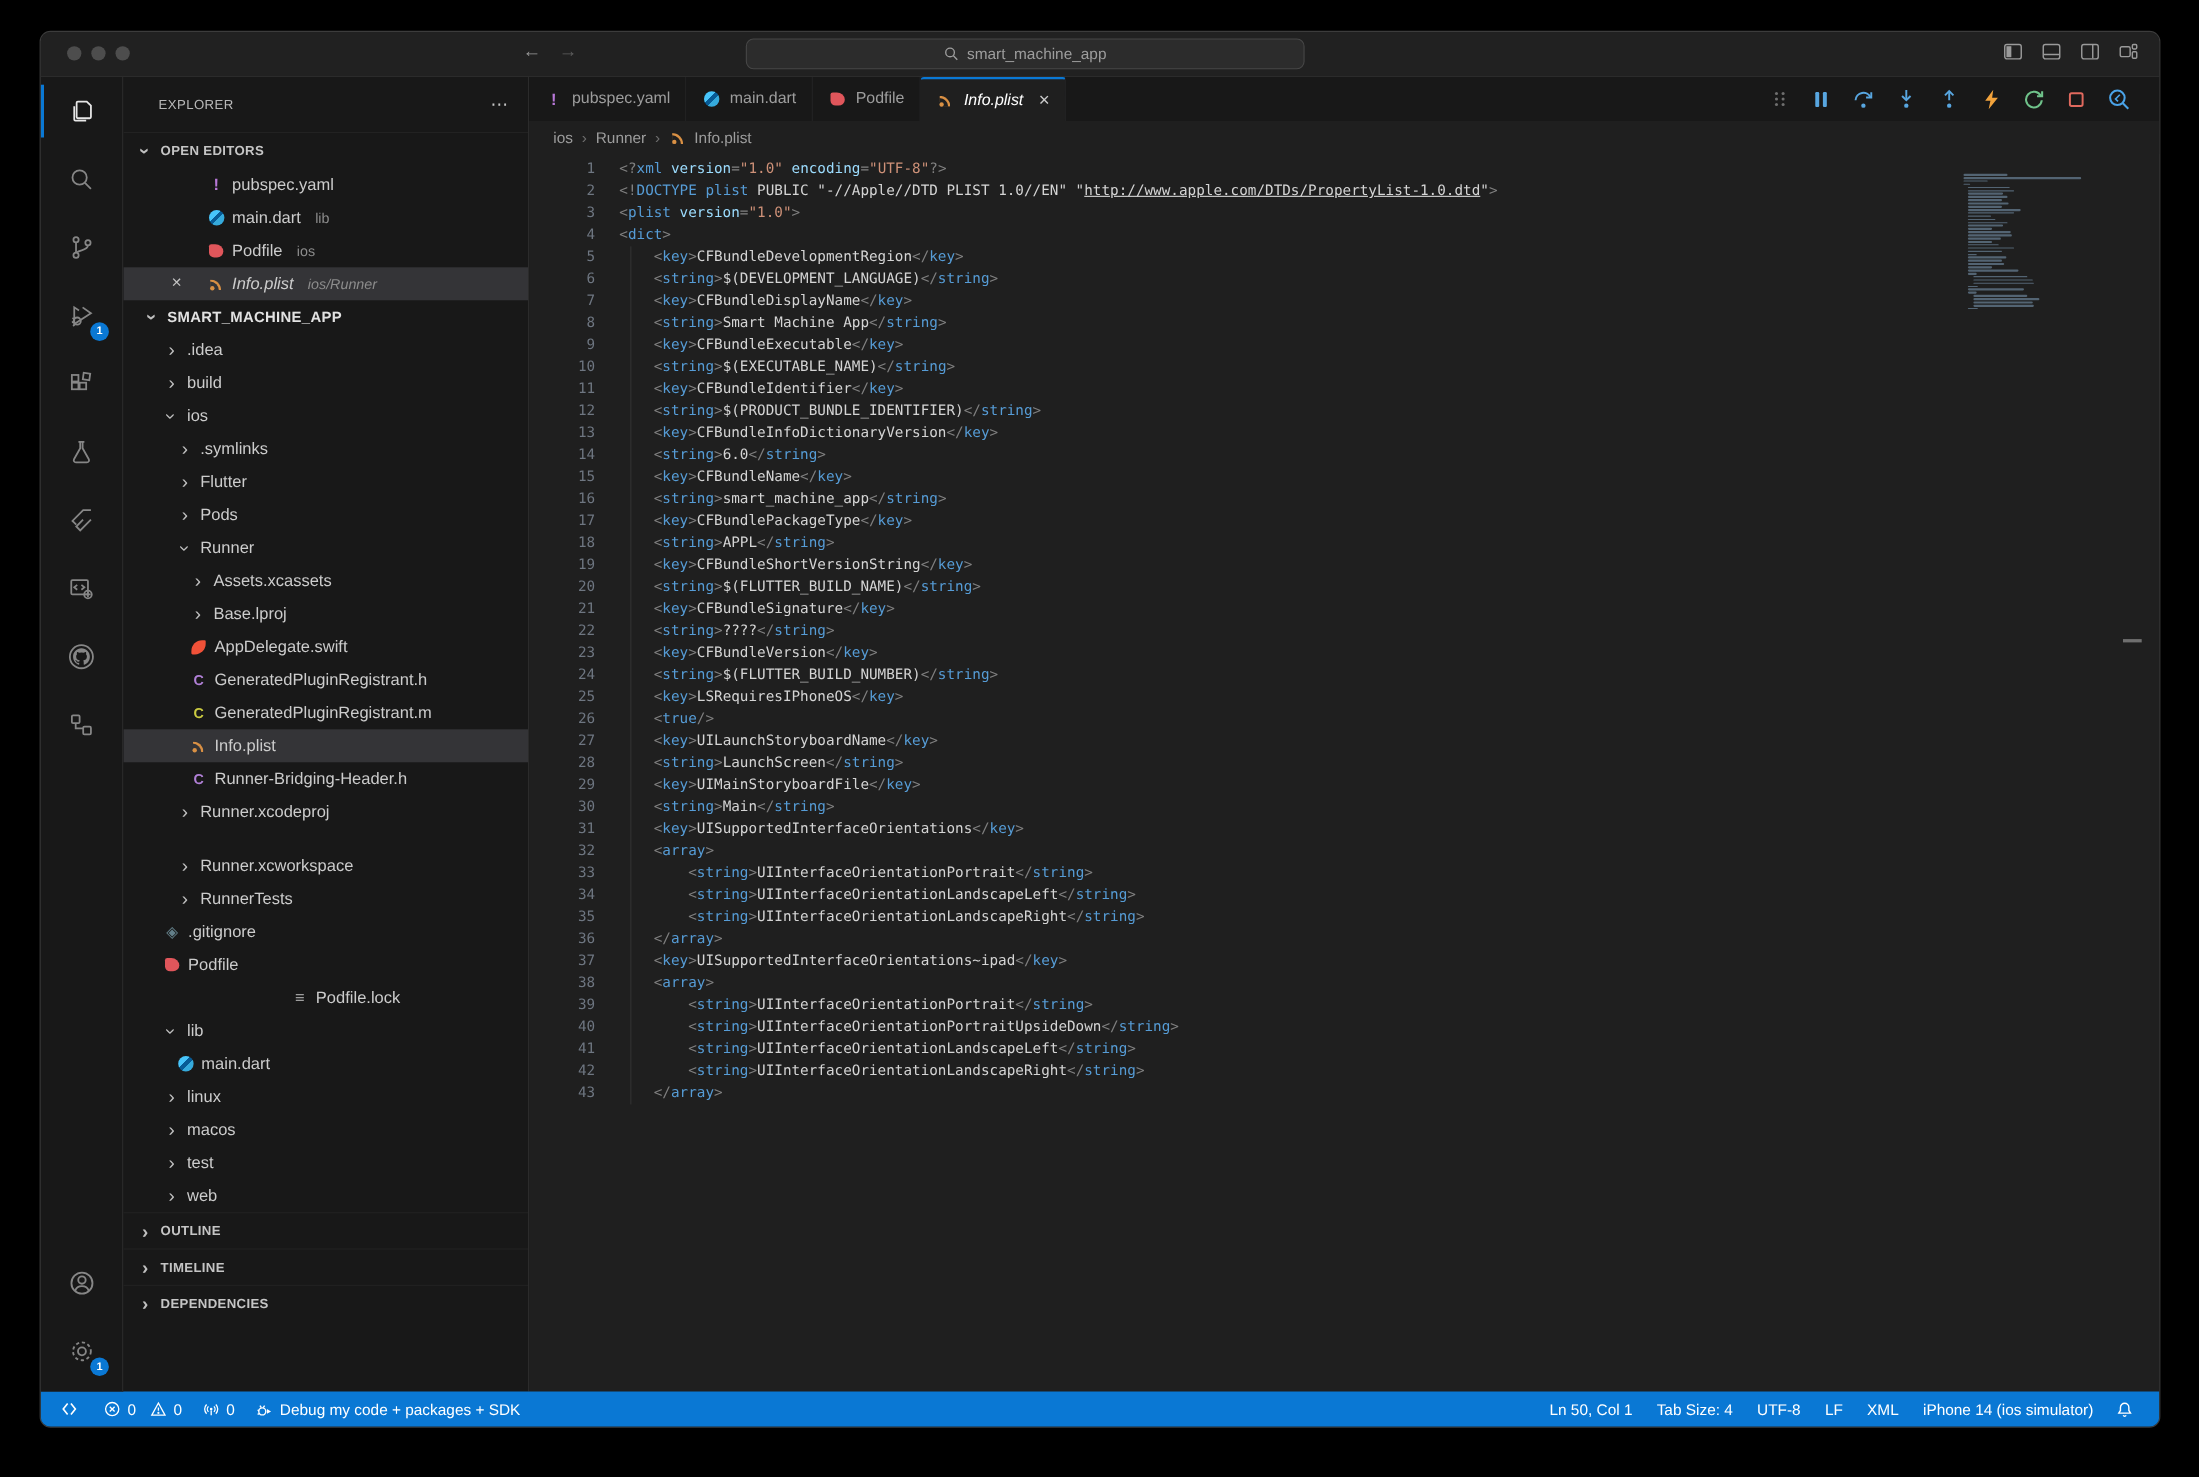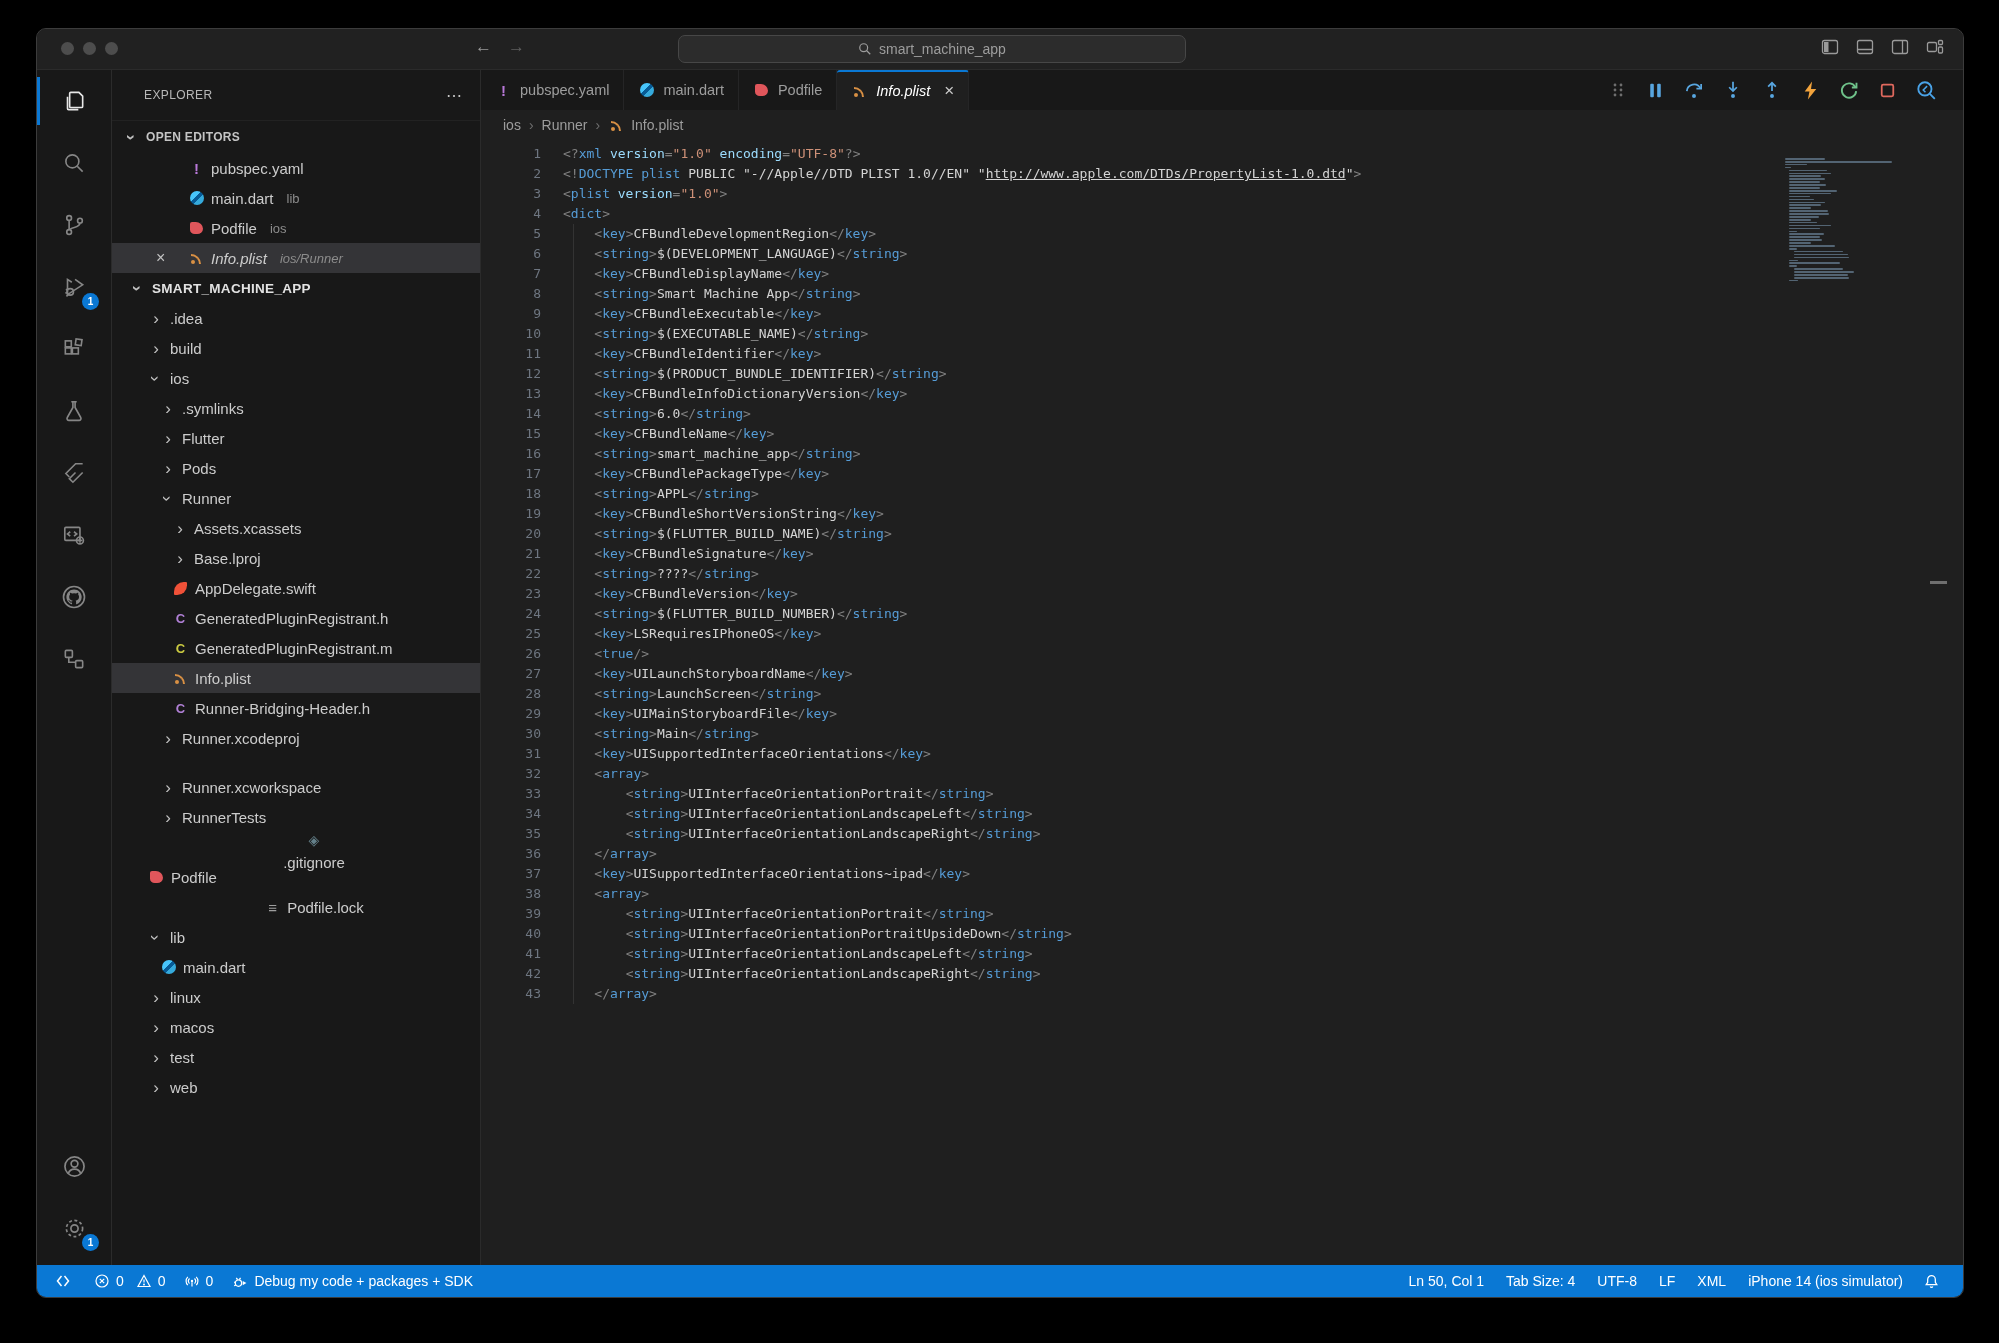--- a/index.html
+++ b/index.html
@@ -336,21 +336,21 @@
             <span>Runner.xcodeproj</span>
           </div>
           <div class="tree-row" style="padding-left: 48px; margin-top: 19px;">
             <span class="chev right"></span>
             <span>Runner.xcworkspace</span>
           </div>
           <div class="tree-row" style="padding-left: 48px;">
             <span class="chev right"></span>
             <span>RunnerTests</span>
           </div>
-          <div class="tree-row" style="padding-left: 36px; flex-direction: column;">
+          <div class="tree-row" style="padding-left: 36px;">
             <span class="fi fi-git"></span>
             <span>.gitignore</span>
           </div>
           <div class="tree-row" style="padding-left: 36px;">
             <span class="fi fi-ruby"></span>
             <span>Podfile</span>
           </div>
           <div class="tree-row" style="padding-left: 36px; justify-content: center;">
             <span class="fi fi-lock"></span>
             <span>Podfile.lock</span>
@@ -371,20 +371,34 @@
             <span class="chev right"></span>
             <span>macos</span>
           </div>
           <div class="tree-row" style="padding-left: 36px;">
             <span class="chev right"></span>
             <span>test</span>
           </div>
           <div class="tree-row" style="padding-left: 36px;">
             <span class="chev right"></span>
             <span>web</span>
+          </div>
+        </div>
+      <div id="sections">
+          <div class="sb-sec-header">
+            <span class="chev right"></span>
+            <span>OUTLINE</span>
+          </div>
+          <div class="sb-sec-header">
+            <span class="chev right"></span>
+            <span>TIMELINE</span>
+          </div>
+          <div class="sb-sec-header">
+            <span class="chev right"></span>
+            <span>DEPENDENCIES</span>
           </div>
         </div>
     </div>
 
     <div class="editor-col">
       <div class="tabbar">
         <div id="tabs" style="display:flex;align-items:stretch;">
             <div class="tab">
               <span class="fi fi-yamlwarn"></span>
               <span class="tab-label">pubspec.yaml</span>

